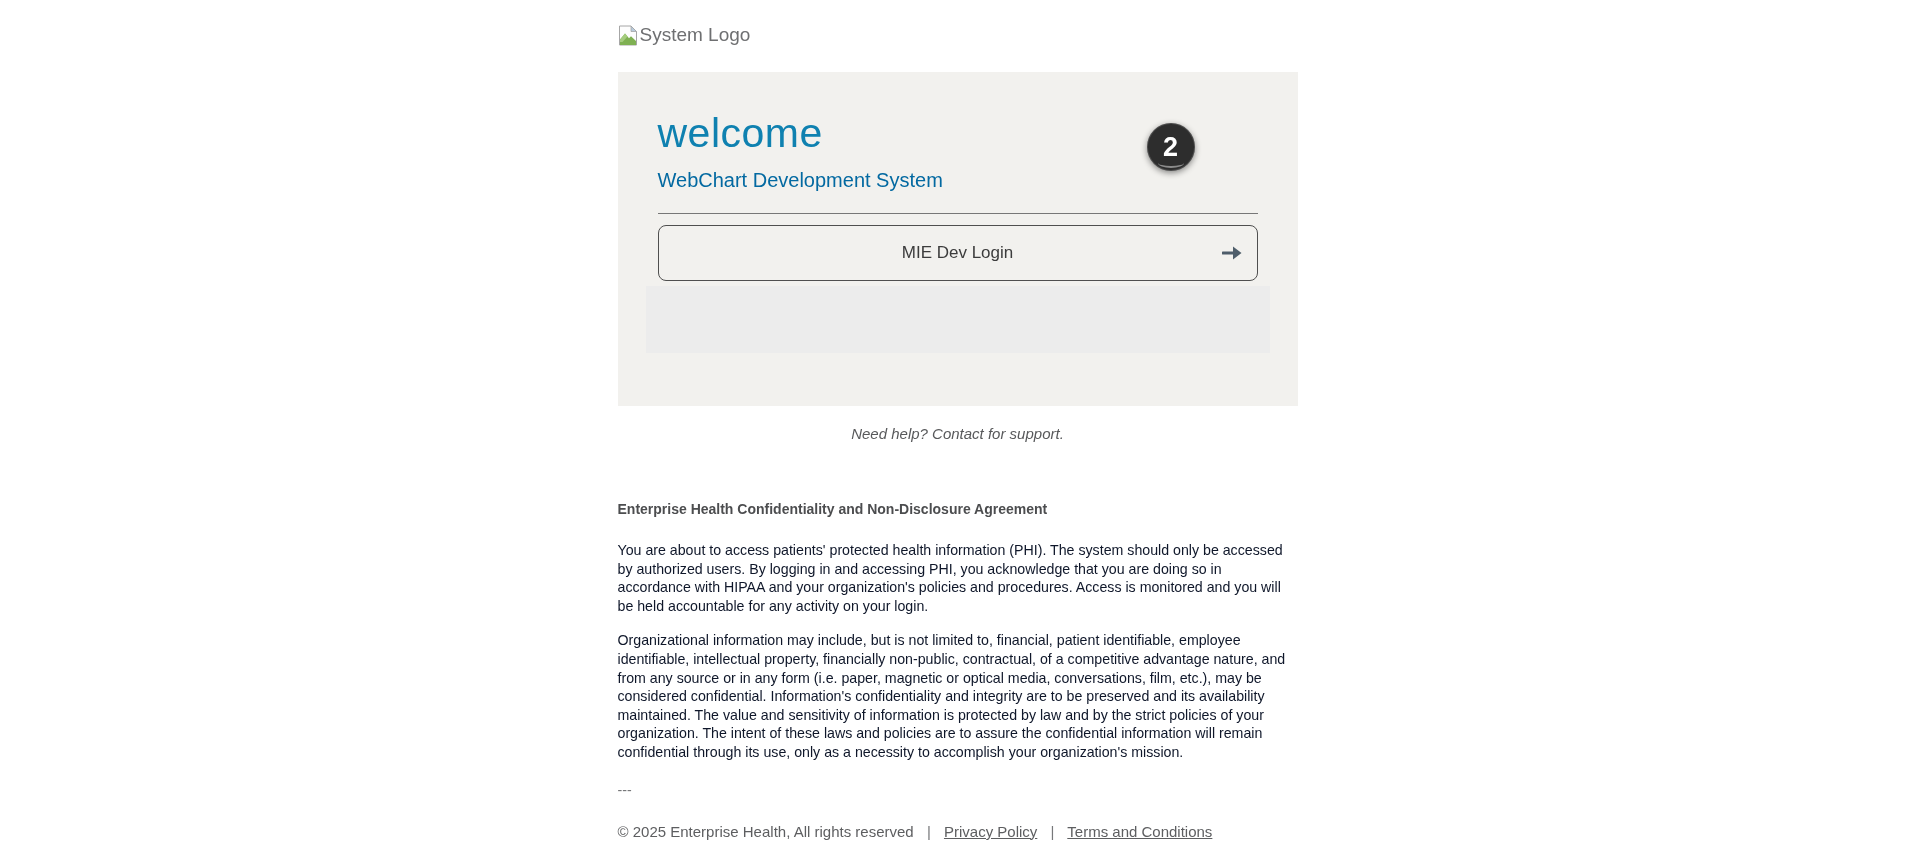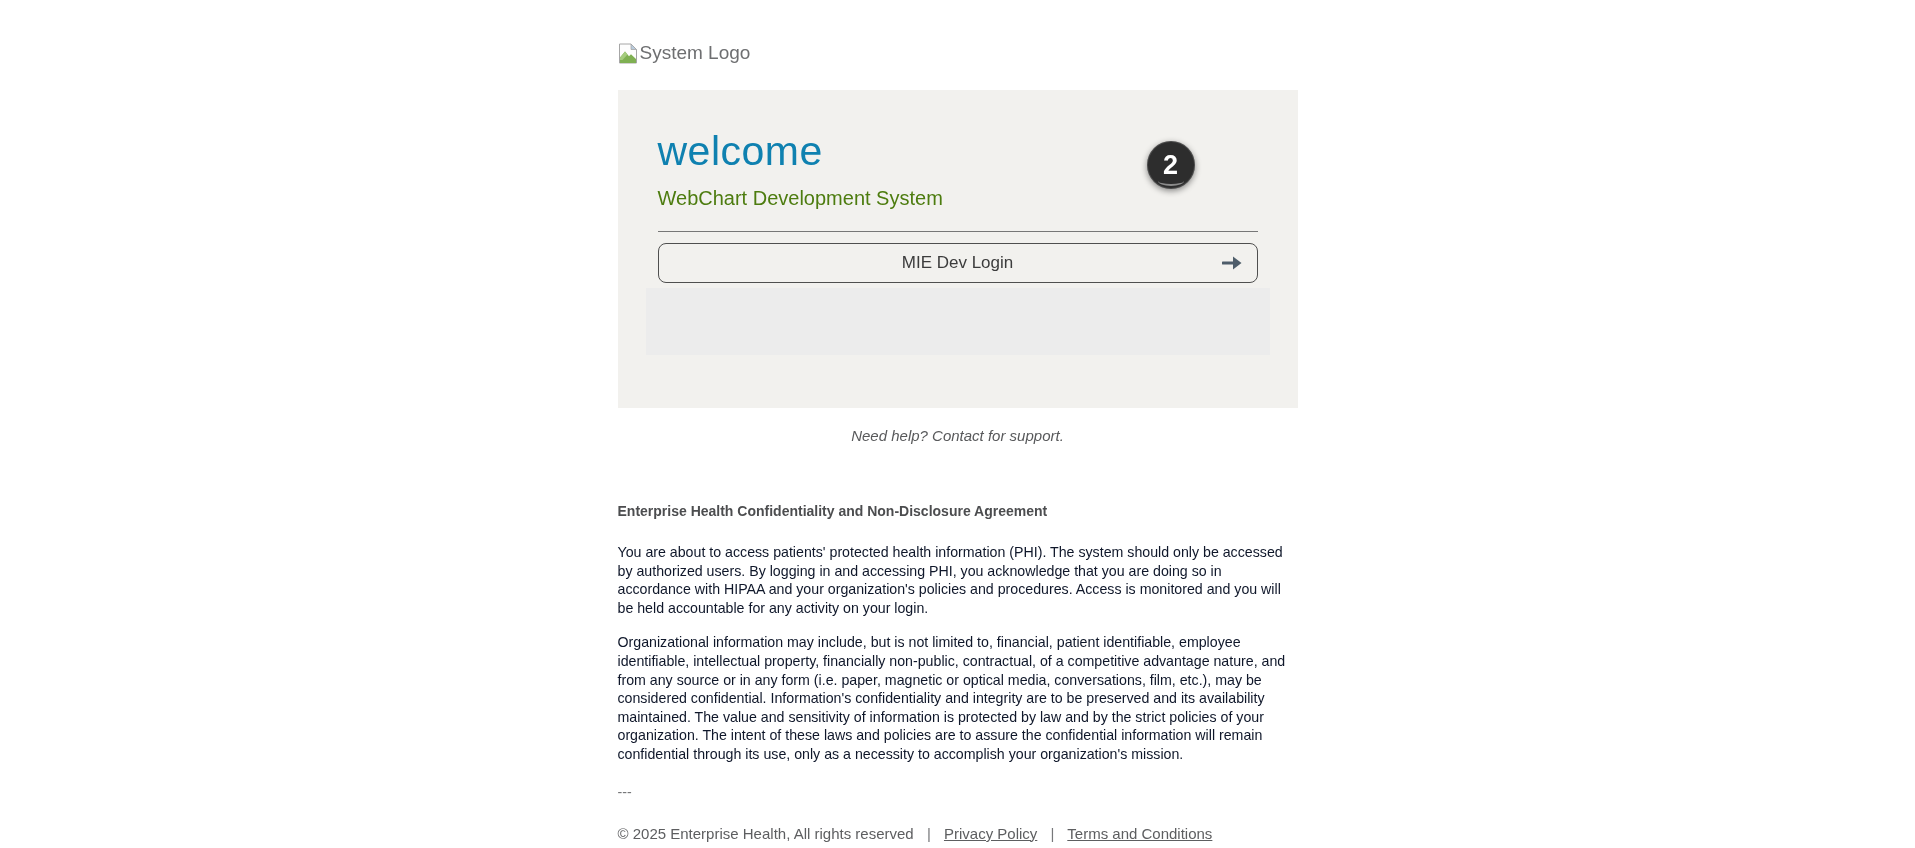--- a/index.html
+++ b/index.html
@@ -2,40 +2,40 @@
 <html><head>
 <meta charset="utf-8">
 <style>
   * { margin: 0; padding: 0; box-sizing: border-box; }
   html, body { width: 1915px; height: 848px; background: #ffffff; overflow: hidden; }
   body { font-family: "Liberation Sans", sans-serif; color: #4b4c4e; }
 
   .container { width: 680px; margin: 0 auto; position: relative; }
 
   
-  .logo-row { padding-top: 42px; display: flex; align-items: center; gap: 2px; }
+  .logo-row { padding-top: 24px; display: flex; align-items: center; gap: 2px; }
   .broken-img-icon { width: 20px; height: 21px; flex: 0 0 auto; }
   .logo-alt-text { font-size: 19px; color: #6e6f71; }
 
   
   .card {
     margin-top: 26px;
     background: #f2f1ee;
     padding: 38px 40px 53px 40px;
     position: relative;
   }
   .card h1.welcome {
     font-size: 41px; font-weight: 400; color: #0f81b0;
     line-height: 46px; letter-spacing: 0.5px;
   }
-  .card .subtitle { margin-top: 13px; font-size: 20px; color: #4d7c0f; line-height: 23px; }
+  .card .subtitle { margin-top: 13px; font-size: 20px; color: #0369a1; line-height: 23px; }
   .card hr.rule { margin: 21px 0 11px 0; border: none; border-top: 1px solid #777777; }
 
   .login-btn {
-    position: relative; display: block; width: 100%; height: 40px;
+    position: relative; display: block; width: 100%; height: 56px;
     background: transparent; border: 1px solid #4f4f4f; border-radius: 8px;
     font-family: "Liberation Sans", sans-serif;
     font-size: 17px; color: #3c3c3c; text-align: center; cursor: pointer;
   }
   .login-btn .arrow { position: absolute; right: 13px; top: 50%; transform: translateY(-50%); width: 22px; height: 16px; }
 
   .form-panel {
     margin: 5px -12px 0 -12px; height: 67px;
     background: #ececec;
   }

